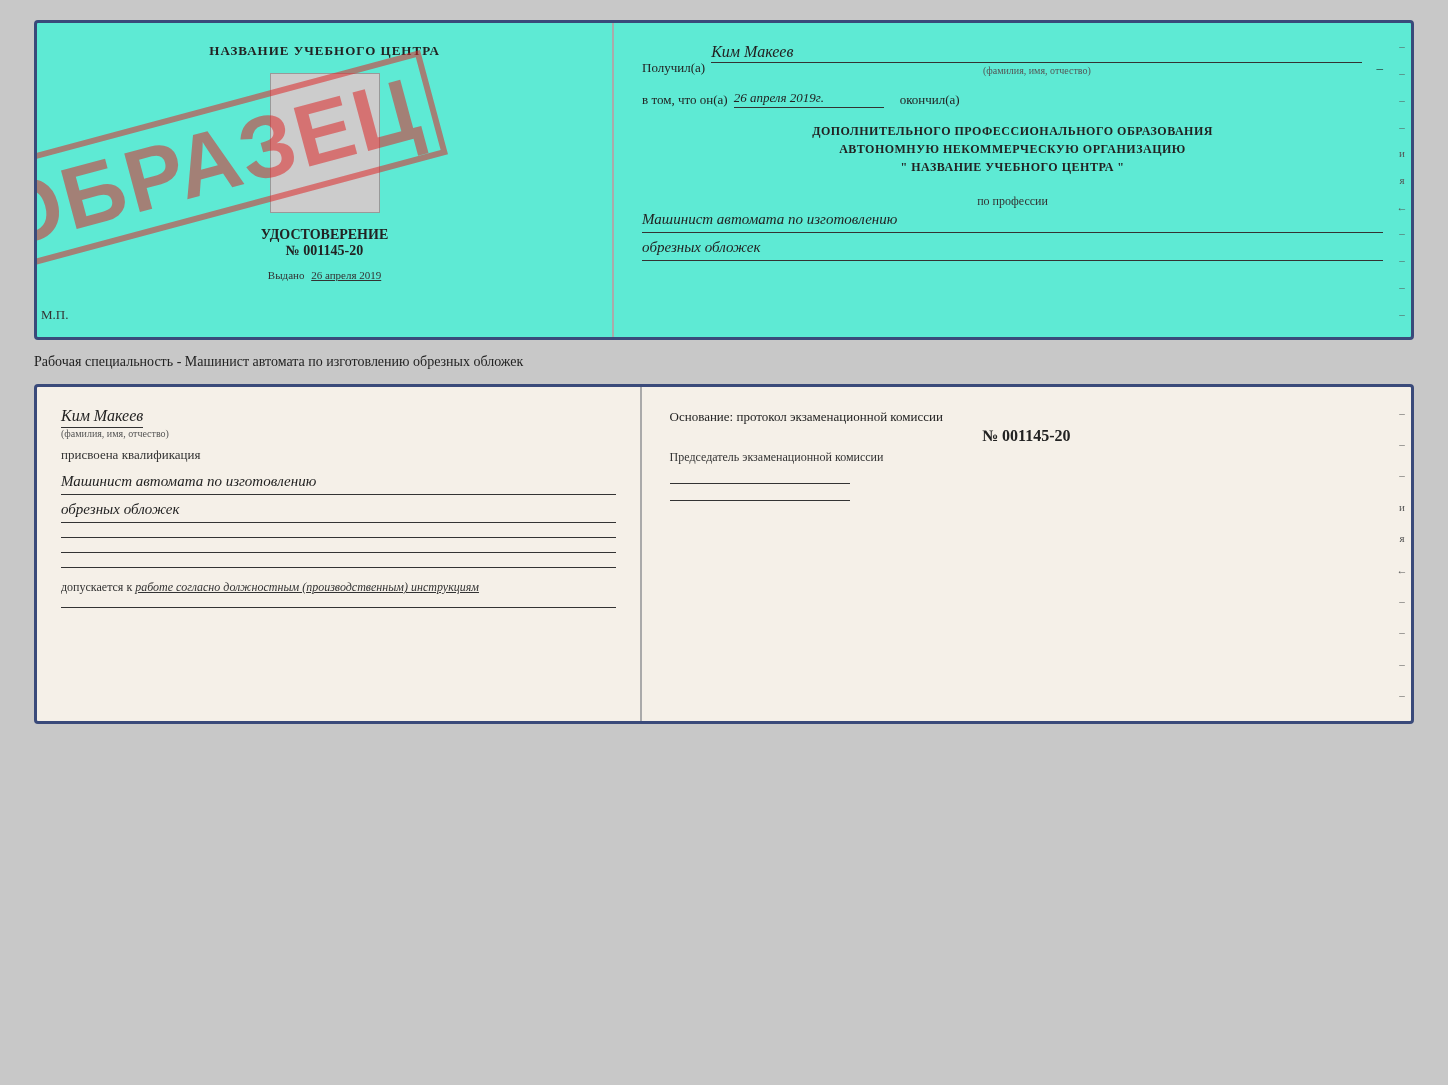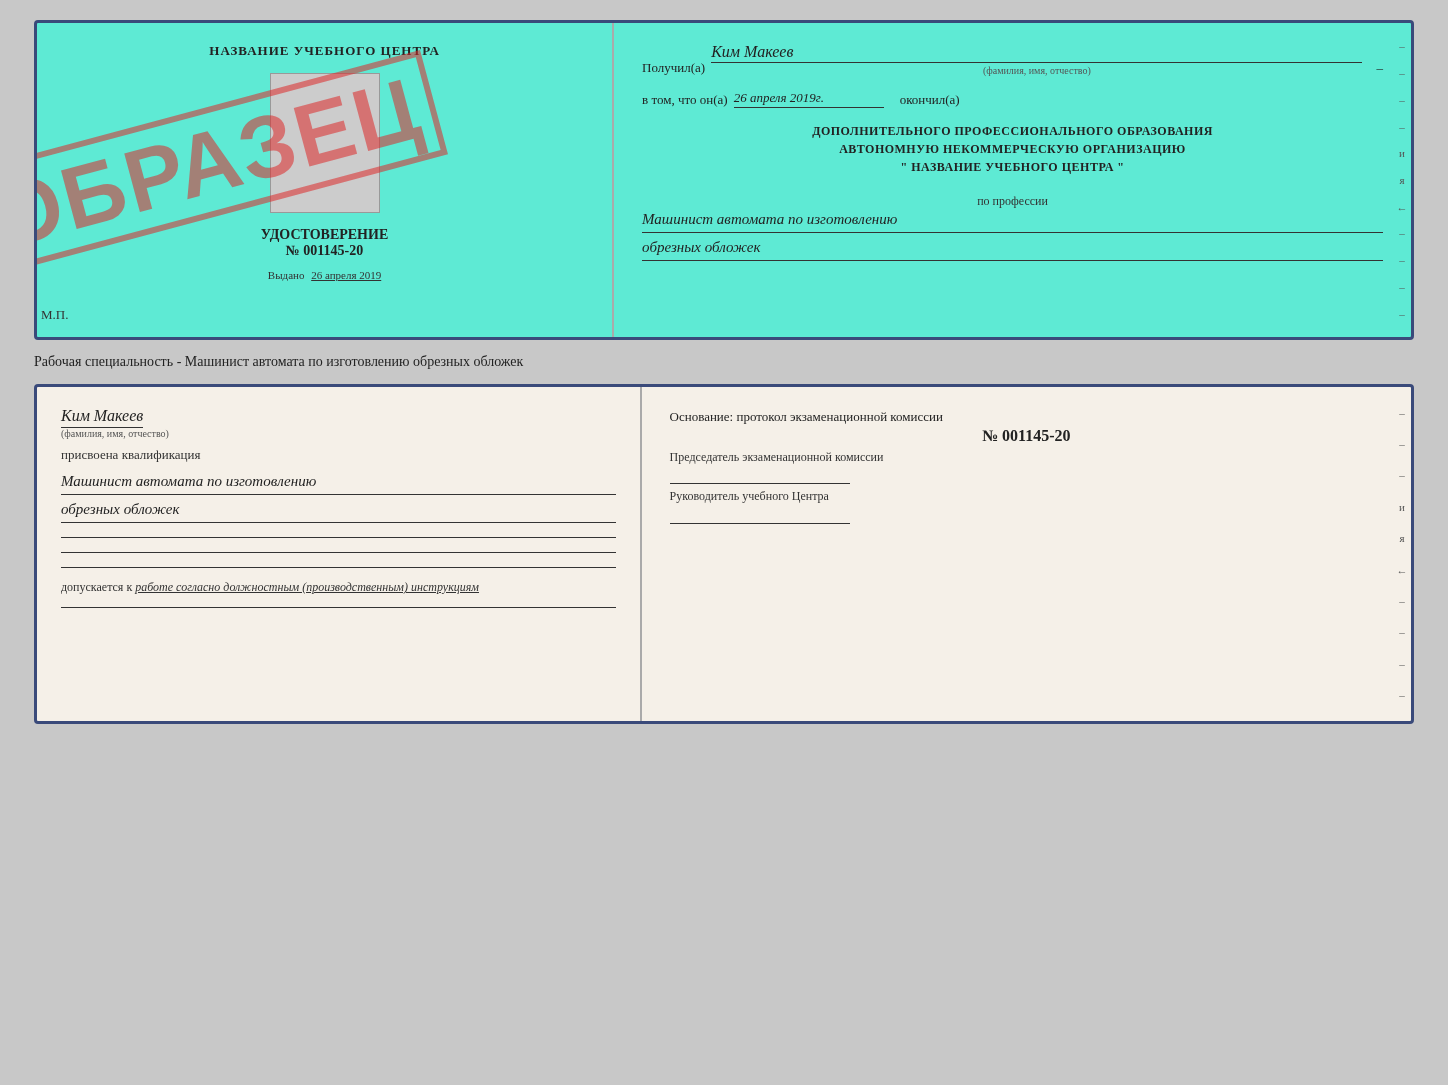--- a/index.html
+++ b/index.html
@@ -446,21 +446,20 @@
 
       <div class="exam-number">№ 001145-20</div>
 
 
       <div class="exam-sign-block">
         <div class="exam-sign-label">Председатель экзаменационной комиссии</div>
         <div class="exam-sign-line"></div>
       </div>
 
       <div class="exam-sign-block">
-        <div class="exam-sign-label">Руководитель учебного Центра</div>
         <div class="exam-sign-line"></div>
       </div>
 
       <div class="right-side-lines2">
         <span class="side-dash">–</span>
         <span class="side-dash">–</span>
         <span class="side-dash">–</span>
         <span class="side-dash">и</span>
         <span class="side-dash">я</span>
         <span class="side-dash">←</span>

